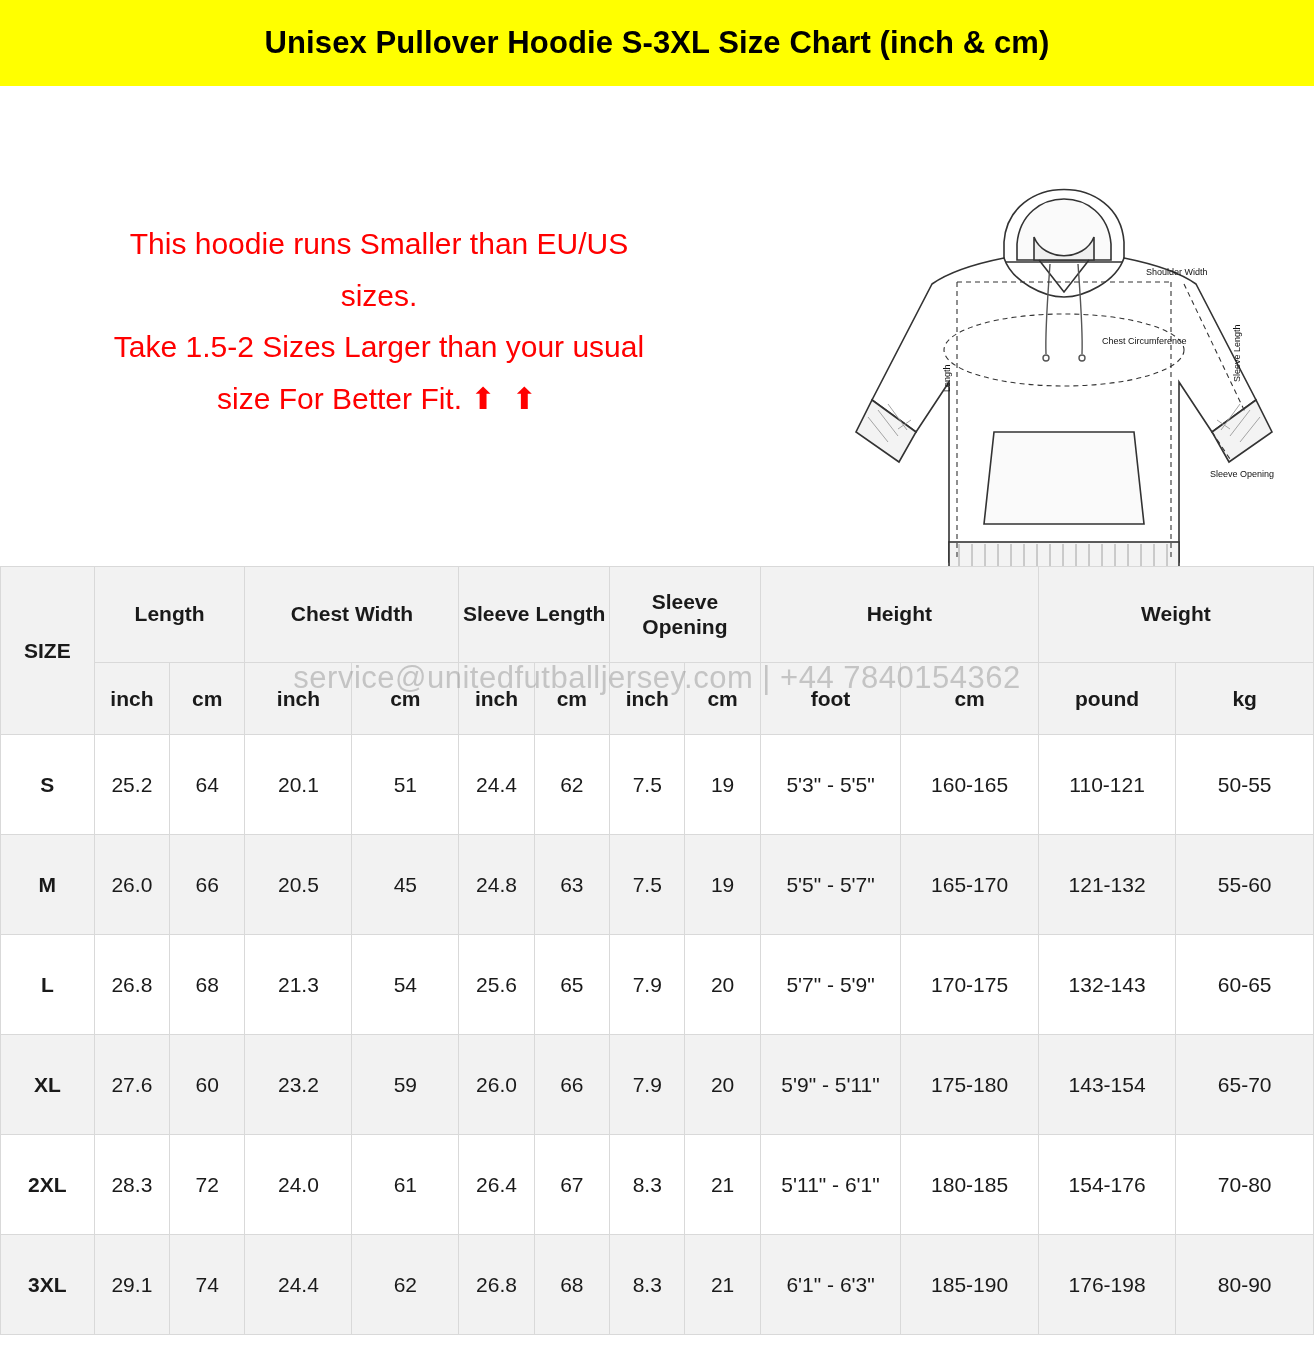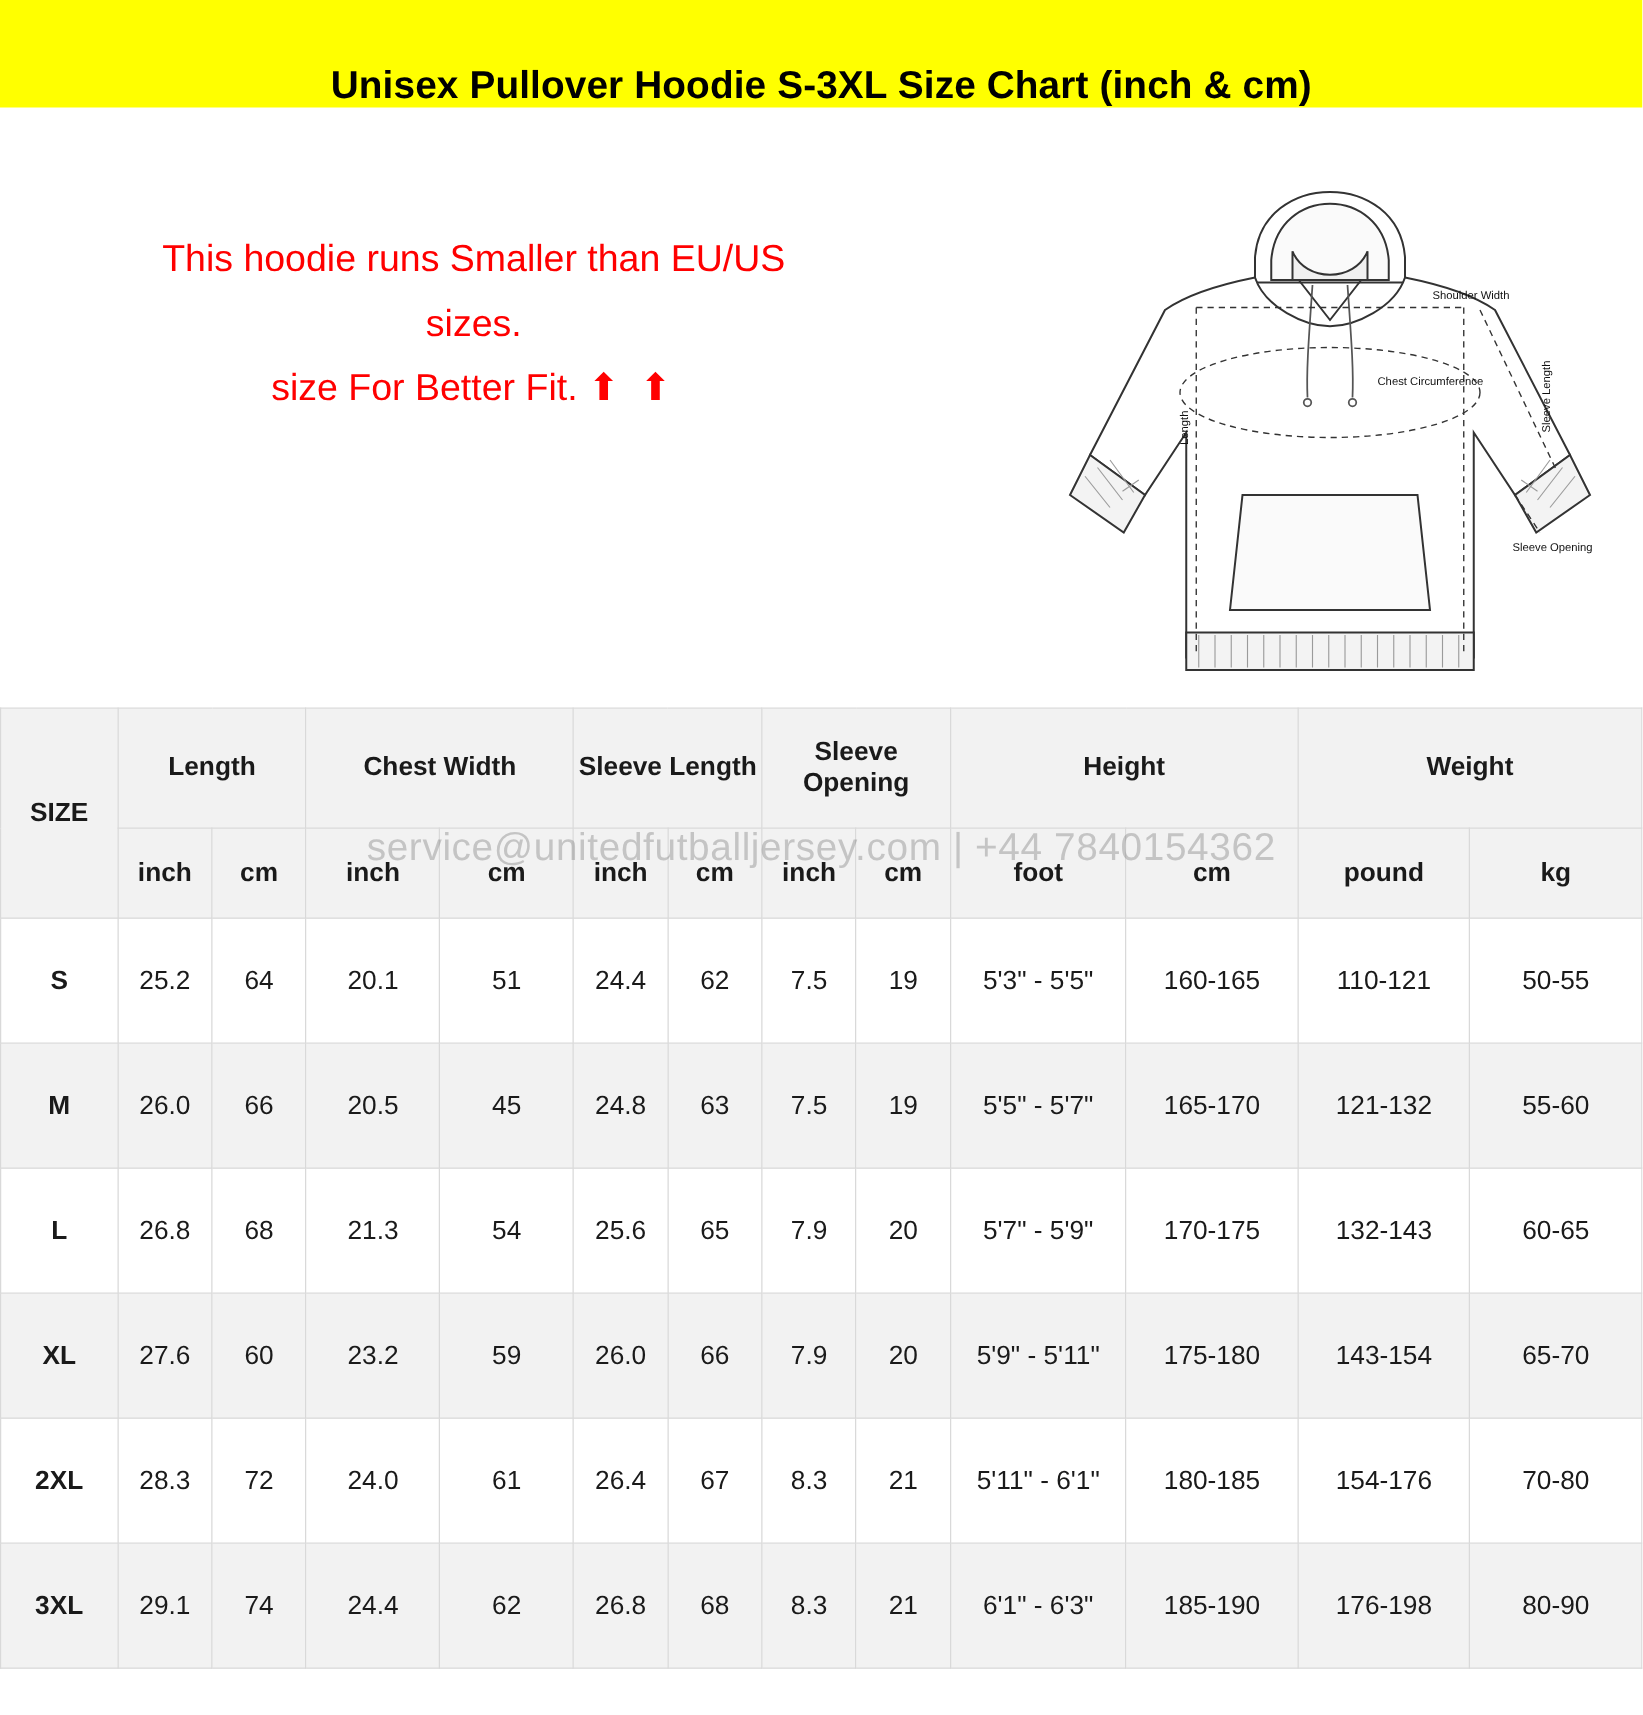--- a/index.html
+++ b/index.html
@@ -10,36 +10,37 @@
     font-family: "Liberation Sans", sans-serif;
   }
   .page { position: relative; width: 1314px; height: 1372px; overflow: hidden; }
 
   
   .banner {
     width: 100%;
     height: 86px;
     background: #ffff00;
     display: flex;
-    align-items: flex-end;
+    align-items: center;
     justify-content: center;
   }
   .banner-title {
     font-size: 31px;
     font-weight: bold;
     color: #000;
     letter-spacing: 0.1px;
     text-align: center;
   }
 
   
   .upper {
     position: relative;
     height: 480px;
     width: 100%;
+    margin-top: 36px;
   }
   .notice {
     position: absolute;
     left: 14px;
     top: 96px;
     width: 730px;
     text-align: center;
     color: #ff0000;
     font-size: 30px;
     line-height: 1.72;
@@ -113,20 +114,21 @@
 
   <div class="banner">
     <div class="banner-title">Unisex Pullover Hoodie S-3XL Size Chart (inch &amp; cm)</div>
   </div>
 
   <div class="upper">
 
     <div class="notice">
       <span class="line">This hoodie runs Smaller than EU/US</span>
       <span class="line">sizes.</span>
+      <span class="line">Take 1.5-2 Sizes Larger than your usual</span>
       <span class="line">
         <span>size For Better Fit.</span>
         <span class="arrows">⬆ ⬆</span>
       </span>
     </div>
 
     <div class="illus">
       <svg viewBox="0 0 420 460" xmlns="http://www.w3.org/2000/svg">
         <g fill="#ffffff" stroke="#333333" stroke-width="1.6">
 

